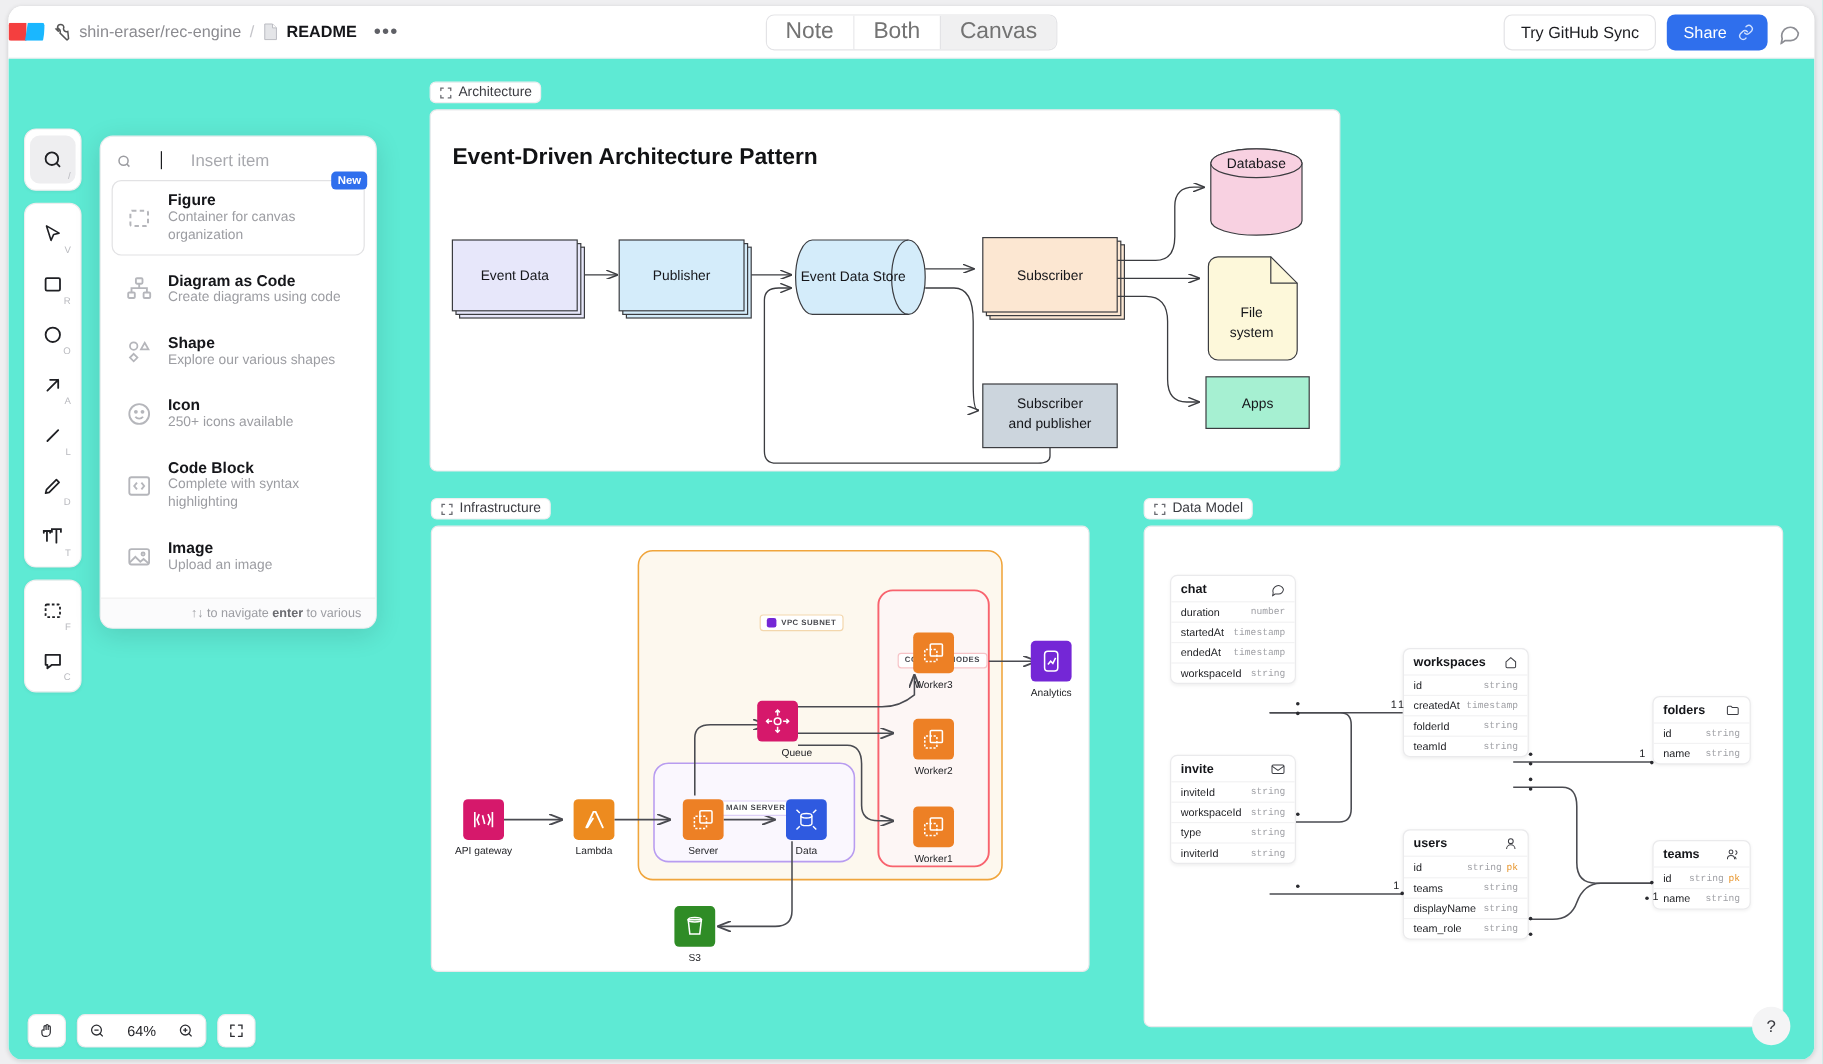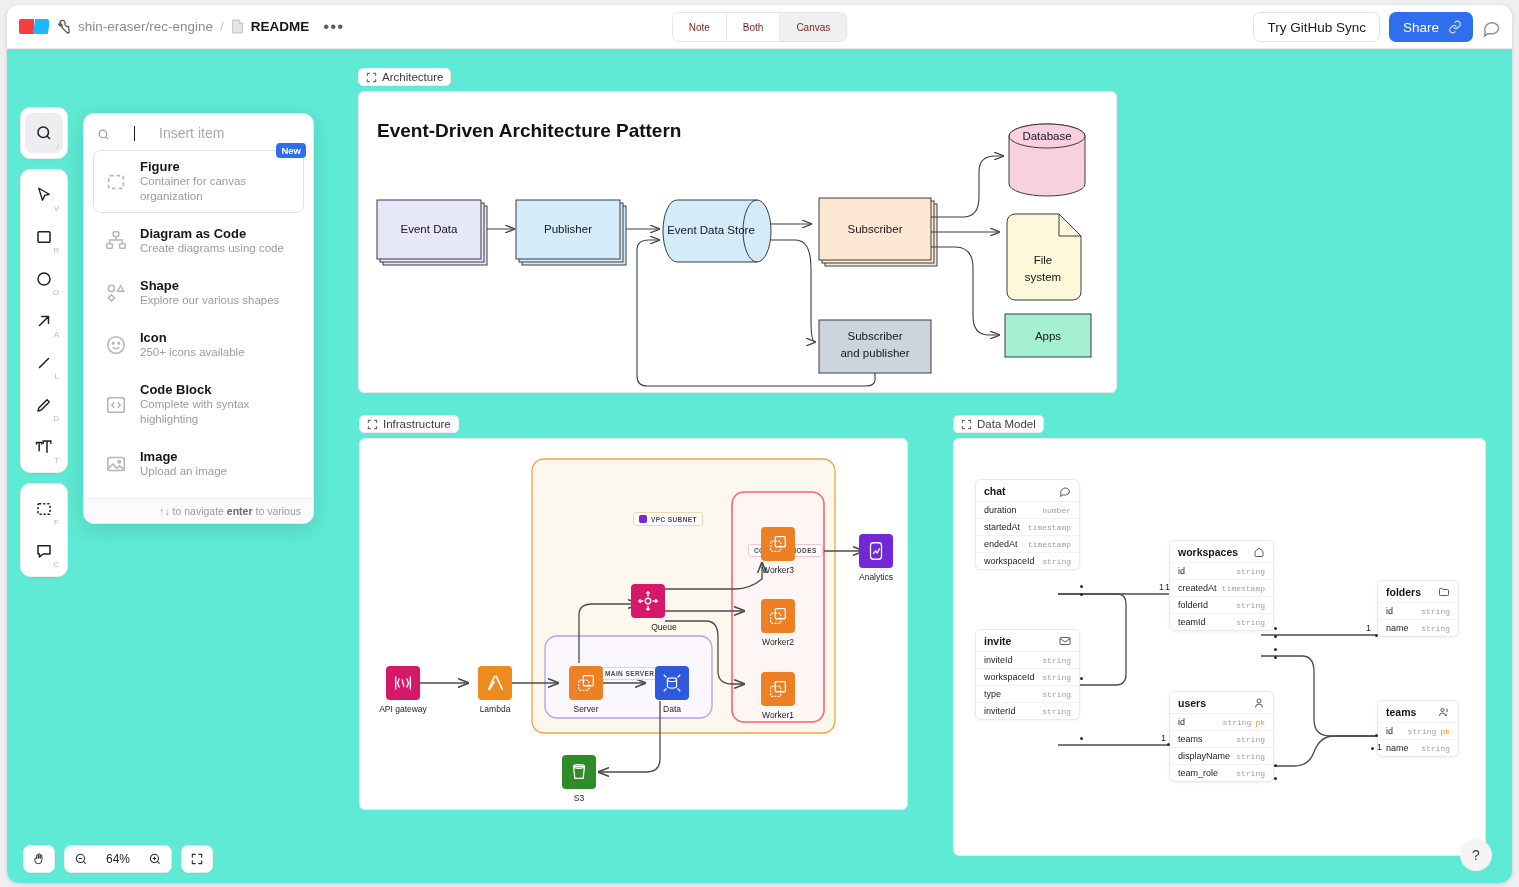--- a/index.html
+++ b/index.html
@@ -14,38 +14,38 @@
     background:#ffffff; border-radius:12px; overflow:hidden;
     box-shadow:0 1px 4px rgba(0,0,0,.14);
   }
 
   
   .header {
     position:absolute; left:0; top:0; width:100%; height:44px;
     border-bottom:1px solid #ececed; background:#fff;
     display:flex; align-items:center;
   }
-  .hdr-left { display:flex; align-items:center; gap:7px; padding-left:12px; }
+  .hdr-left { display:flex; align-items:center; gap:7px; padding-left:0; }
   .logo { display:flex; width:30px; height:15px; border-radius:2px; overflow:hidden; }
   .logo i { flex:1; }
   .logo .r { background:#f43f3f; }
   .logo .b { background:#1ab7ff; transform:skewX(-9deg); }
   .wrench { width:15px; height:15px; color:#555; }
   .crumb-repo { font-size:13.5px; color:#8b8b90; }
   .crumb-sep { font-size:13.5px; color:#c3c3c8; }
   .doc-ico { width:13px; height:15px; display:inline-block; }
   .crumb-doc { font-size:13.5px; color:#15161a; font-weight:700; }
   .dots { font-size:17px; color:#5f6066; letter-spacing:1px; margin-left:7px; cursor:pointer; line-height:10px; }
 
   .segmented {
     position:absolute; left:50%; transform:translateX(-50%); top:7px;
     display:flex; border:1px solid #e3e3e6; border-radius:7px; overflow:hidden; height:30px;
   }
   .segmented div {
-    padding:0 16px; font-size:10px; color:#7f1d1d; display:flex; align-items:center;
+    padding:0 16px; font-size:19px; color:#737373; display:flex; align-items:center;
     cursor:pointer; background:#fff; border-right:1px solid #e3e3e6;
   }
   .segmented div:last-child { border-right:none; }
   .segmented div.active { background:#f0f0f1; }
 
   .hdr-right { position:absolute; right:11px; top:7px; display:flex; align-items:center; gap:9px; }
   .btn-ghost {
     height:30px; padding:0 13px; border:1px solid #e3e3e6; border-radius:7px; background:#fff;
     font-size:13.5px; color:#1b1c20; display:flex; align-items:center; cursor:pointer;
   }

